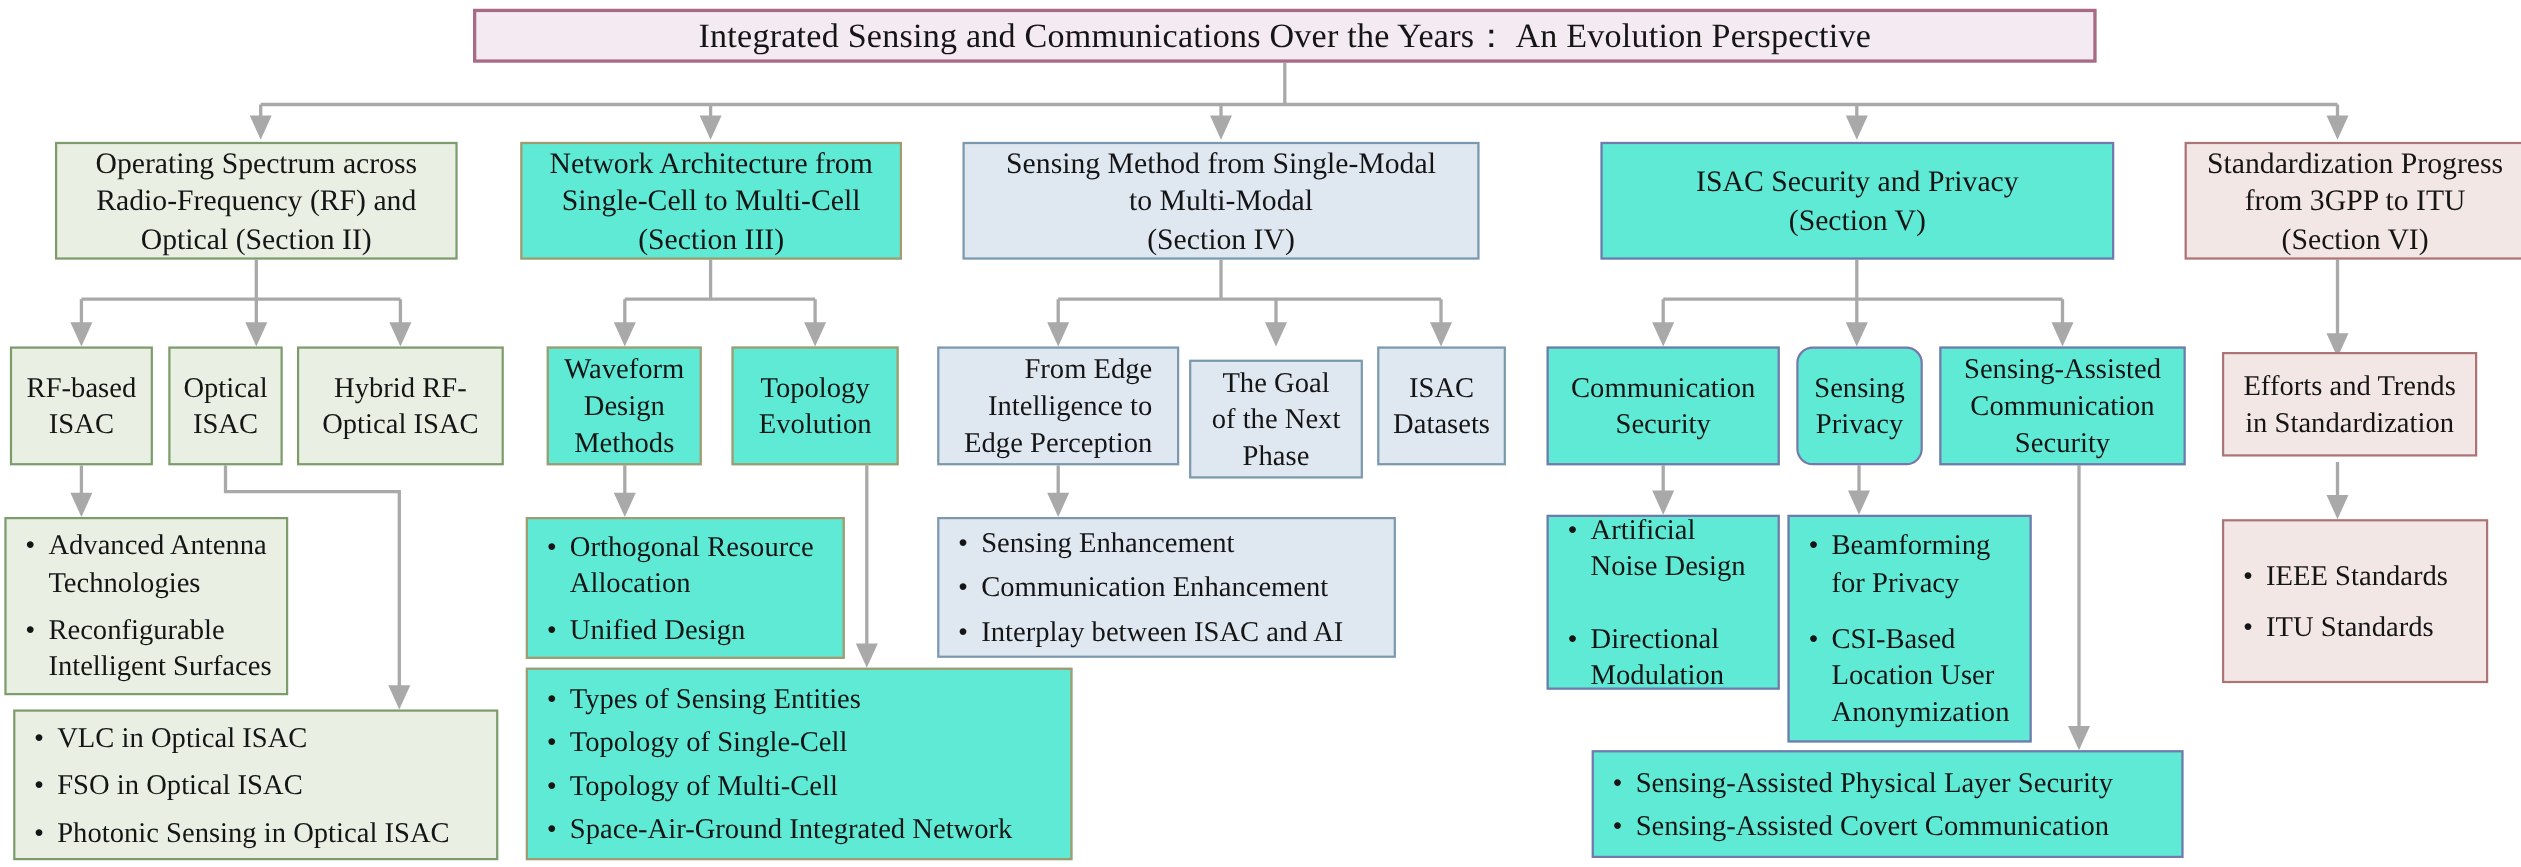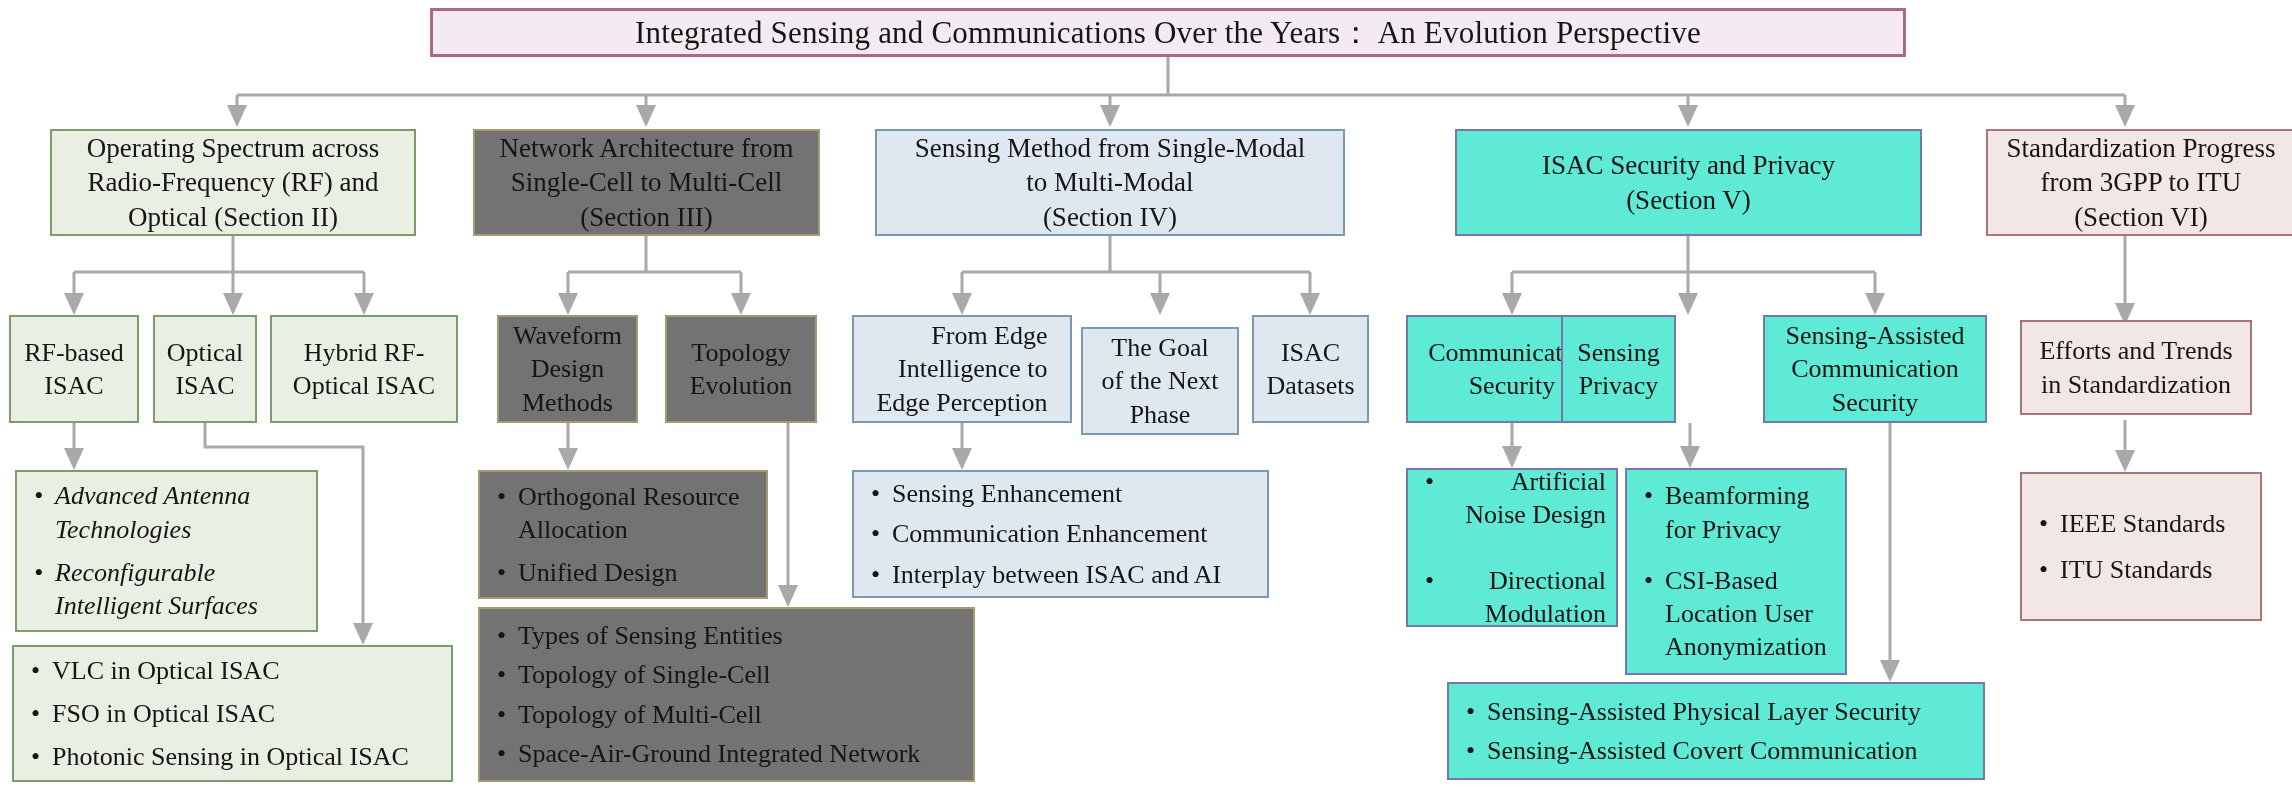--- a/index.html
+++ b/index.html
@@ -13,28 +13,28 @@
     display:flex;align-items:center;justify-content:center;
     text-align:center;white-space:pre-line;
     border:2.5px solid #888;line-height:1.28;
   }
   .hdr{font-size:27px;}
   .child{font-size:26px;}
   .leaf{
     flex-direction:column;align-items:stretch;justify-content:center;
     text-align:left;font-size:26px;row-gap:10px;padding:8px 10px 8px 8px;
   }
-  .leaf.wide-gap{row-gap:32px;text-align:right;}
+  .leaf.wide-gap{row-gap:32px;}
   .bullet{position:relative;padding-left:30px;white-space:pre-line;}
   .bullet::before{content:"\2022";position:absolute;left:9px;top:0;}
   .title-box{font-size:31px;letter-spacing:0.2px;}
   
   .c-title{background:#f4eaf2;border-color:#a76a87;border-width:3px;}
   .c-green {background:#e9efe3;border-color:#7d9c6c;}
-  .c-tan   {background:#737373;border-color:#a59a6d;}
+  .c-tan   {background:#5eead4;border-color:#a59a6d;}
   .c-blue  {background:#dfe8f1;border-color:#7b99ae;}
   .c-lav   {background:#5eead4;border-color:#7678ad;}
   .c-pink  {background:#f3e7e5;border-color:#ab7476;margin-left:16px;}
 </style>
 </head>
 <body>
 
 <div id="canvas">
 
   <svg id="wires" width="2292" height="788" viewBox="0 0 2292 788">
@@ -122,21 +122,21 @@
 
   <div class="bx c-green hdr" style="left:50px;top:129px;width:366px;height:107px;">Operating Spectrum across
 Radio-Frequency (RF) and
 Optical (Section II)</div>
   <div class="bx c-green child" style="left:9px;top:315px;width:130px;height:108px;">RF-based
 ISAC</div>
   <div class="bx c-green child" style="left:153px;top:315px;width:104px;height:108px;">Optical
 ISAC</div>
   <div class="bx c-green child" style="left:270px;top:315px;width:188px;height:108px;">Hybrid RF-
 Optical ISAC</div>
-  <div class="bx c-green leaf" style="left:15px;top:470px;width:303px;height:162px;font-style:italic;"><div class="bullet">Advanced Antenna
+  <div class="bx c-green leaf" style="left:4px;top:470px;width:258px;height:162px;"><div class="bullet">Advanced Antenna
 Technologies</div><div class="bullet">Reconfigurable
 Intelligent Surfaces</div></div>
   <div class="bx c-green leaf" style="left:12px;top:645px;width:441px;height:137px;"><div class="bullet">VLC in Optical ISAC</div><div class="bullet">FSO in Optical ISAC</div><div class="bullet">Photonic Sensing in Optical ISAC</div></div>
 
   <div class="bx c-tan hdr" style="left:473px;top:129px;width:347px;height:107px;">Network Architecture from
 Single-Cell to Multi-Cell
 (Section III)</div>
   <div class="bx c-tan child" style="left:497px;top:315px;width:141px;height:108px;">Waveform
 Design
 Methods</div>
@@ -156,21 +156,21 @@
 of the Next
 Phase</div>
   <div class="bx c-blue child" style="left:1252px;top:315px;width:117px;height:108px;">ISAC
 Datasets</div>
   <div class="bx c-blue leaf" style="left:852px;top:470px;width:417px;height:128px;row-gap:7px;"><div class="bullet">Sensing Enhancement</div><div class="bullet">Communication Enhancement</div><div class="bullet">Interplay between ISAC and AI</div></div>
 
   <div class="bx c-lav hdr" style="left:1455px;top:129px;width:467px;height:107px;">ISAC Security and Privacy
 (Section V)</div>
   <div class="bx c-lav child" style="left:1406px;top:315px;width:212px;height:108px;">Communication
 Security</div>
-  <div class="bx c-lav child" style="left:1561px;top:315px;width:115px;height:108px;">Sensing
+  <div class="bx c-lav child" style="left:1633px;top:315px;width:115px;height:108px;border-radius:15px;">Sensing
 Privacy</div>
   <div class="bx c-lav child" style="left:1763px;top:315px;width:224px;height:108px;">Sensing-Assisted
 Communication
 Security</div>
   <div class="bx c-lav leaf wide-gap" style="left:1406px;top:468px;width:212px;height:159px;"><div class="bullet">Artificial
 Noise Design</div><div class="bullet">Directional
 Modulation</div></div>
   <div class="bx c-lav leaf" style="left:1625px;top:468px;width:222px;height:207px;row-gap:18px;"><div class="bullet">Beamforming
 for Privacy</div><div class="bullet">CSI-Based
 Location User

